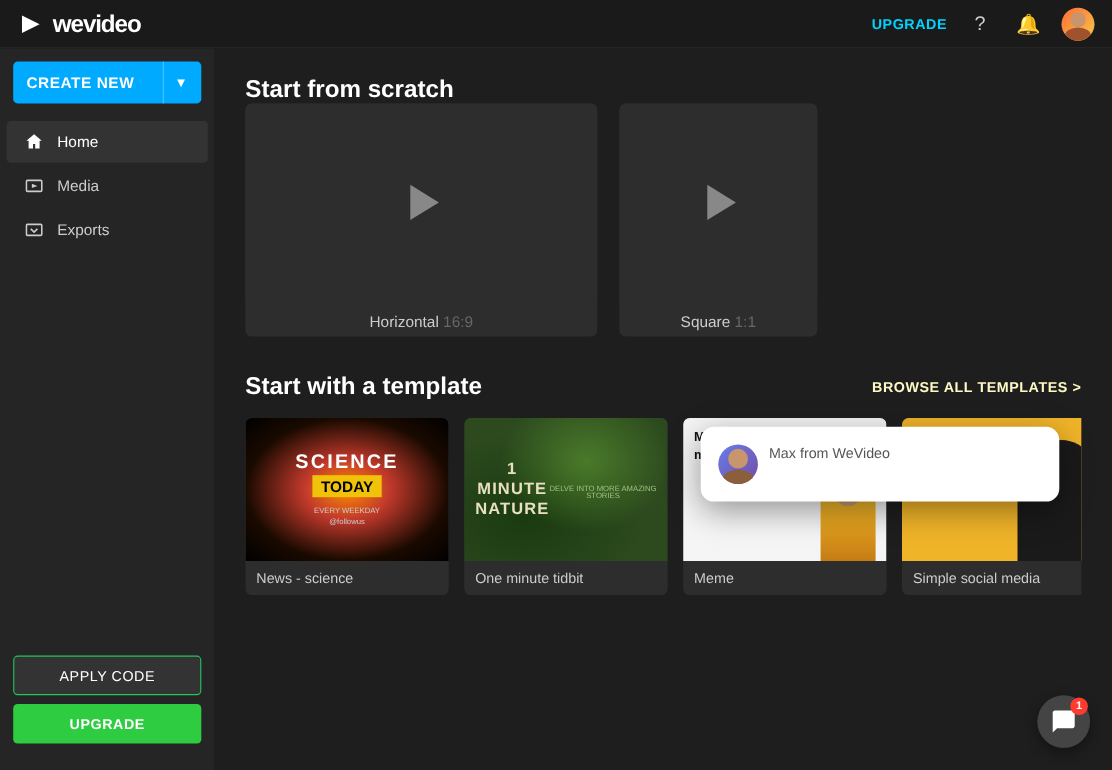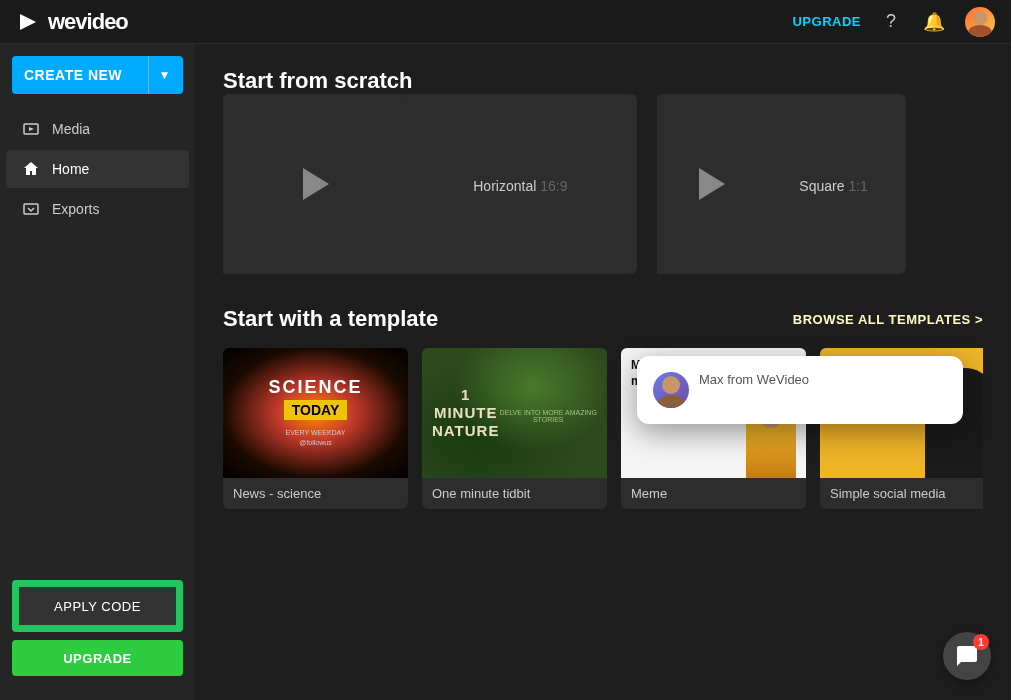--- a/index.html
+++ b/index.html
@@ -149,23 +149,23 @@
     }
     .sidebar-bottom {
       padding: 12px;
       display: flex;
       flex-direction: column;
       gap: 8px;
     }
     .apply-code-btn {
       background: #333;
       color: #fff;
-      border: 7px solid #22c55e;
+      border: 1px solid #22c55e;
       border-radius: 4px;
-      height: 52px;
+      height: 36px;
       font-size: 13px;
       cursor: pointer;
       text-transform: uppercase;
       letter-spacing: 0.5px;
     }
     .upgrade-sidebar-btn {
       background: #2ecc40;
       color: #fff;
       border: none;
       border-radius: 4px;
@@ -194,20 +194,21 @@
     .scratch-cards {
       display: flex;
       gap: 20px;
       margin-bottom: 32px;
     }
     .scratch-card {
       background: #2d2d2d;
       border-radius: 6px;
       cursor: pointer;
       display: flex;
+      flex-direction: column;
       align-items: center;
     }
     .scratch-card-thumb {
       display: flex;
       align-items: center;
       justify-content: center;
       background: #2d2d2d;
       border-radius: 6px 6px 0 0;
     }
     .scratch-card-thumb.horizontal {
@@ -513,36 +514,36 @@
 
 <div class="main-layout">
 
   <aside class="sidebar">
     <button class="create-new-btn">
       <span>CREATE NEW</span>
       <span class="arrow-down">▼</span>
     </button>
 
     <div class="nav-items">
+      <div class="nav-item active">
+        <span class="nav-item-icon">
+          <svg width="16" height="16" viewBox="0 0 16 16" fill="currentColor">
+            <path d="M8 1L1 7h2v7h4v-4h2v4h4V7h2L8 1z"></path>
+          </svg>
+        </span>
+        <span>Home</span>
+      </div>
       <div class="nav-item">
         <span class="nav-item-icon">
           <svg width="16" height="16" viewBox="0 0 16 16" fill="currentColor">
             <rect x="1" y="3" width="14" height="10" rx="1" fill="none" stroke="currentColor" stroke-width="1.5"></rect>
             <polygon points="6,6 11,8 6,10" fill="currentColor"></polygon>
           </svg>
         </span>
         <span>Media</span>
-      </div>
-      <div class="nav-item active">
-        <span class="nav-item-icon">
-          <svg width="16" height="16" viewBox="0 0 16 16" fill="currentColor">
-            <path d="M8 1L1 7h2v7h4v-4h2v4h4V7h2L8 1z"></path>
-          </svg>
-        </span>
-        <span>Home</span>
       </div>
       <div class="nav-item">
         <span class="nav-item-icon">
           <svg width="16" height="16" viewBox="0 0 16 16" fill="currentColor">
             <rect x="1" y="3" width="14" height="10" rx="1" fill="none" stroke="currentColor" stroke-width="1.5"></rect>
             <path d="M5 7l3 3 3-3" fill="none" stroke="currentColor" stroke-width="1.5"></path>
           </svg>
         </span>
         <span>Exports</span>
       </div>

